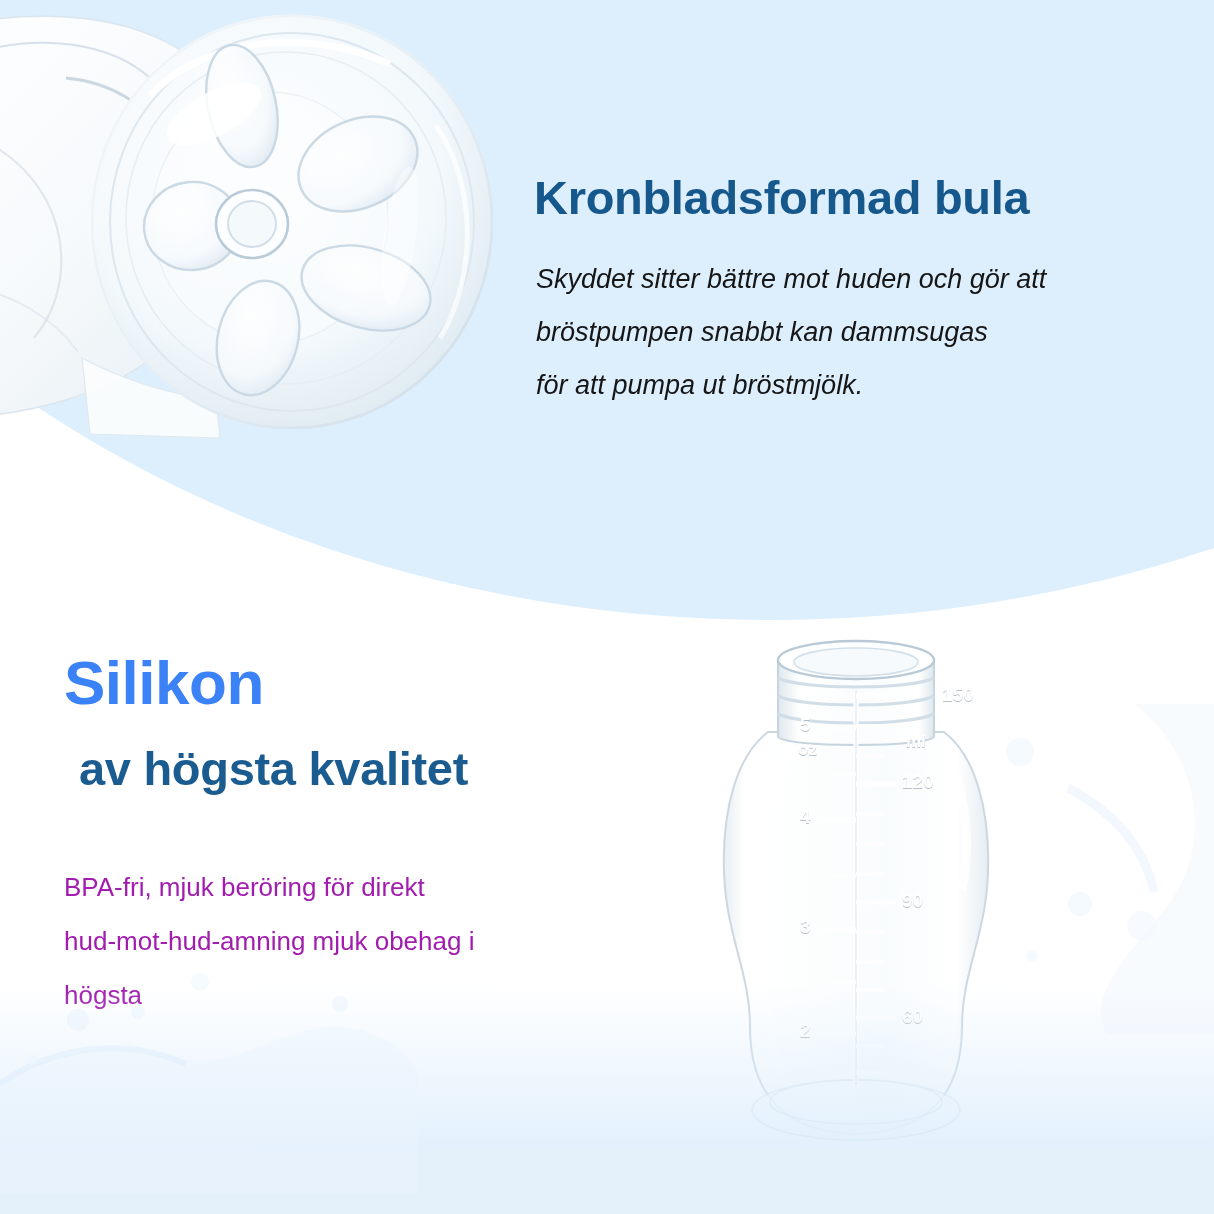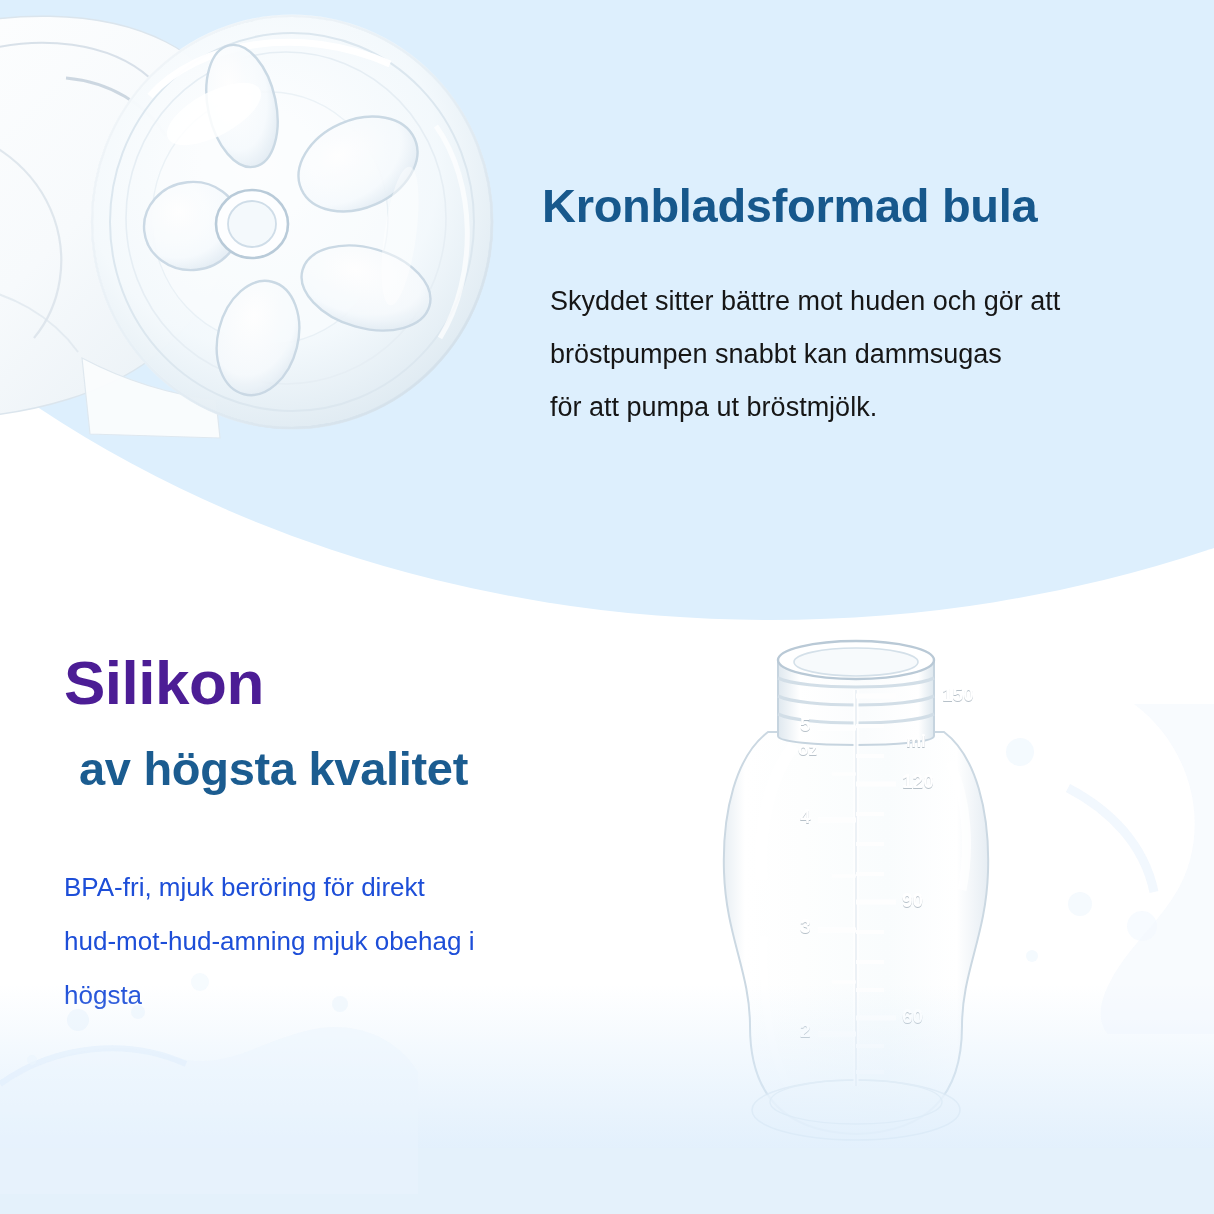--- a/index.html
+++ b/index.html
@@ -67,69 +67,70 @@
   }
 
   
   .top-text {
     position: absolute;
     left: 534px;
     top: 172px;
     width: 640px;
   }
   .h-top {
-    margin: 8px;
+    margin: 0;
     font-size: 47px;
     font-weight: 700;
     line-height: 1.12;
     color: #17588c;
     letter-spacing: -0.3px;
   }
   .top-body {
-    margin: 16px;
+    margin: 2px;
     padding-top: 26px;
+    font-style: italic;
   }
   .top-body .line {
     font-size: 27px;
     color: #161616;
     line-height: 1.0;
     padding: 13px 0;
     white-space: nowrap;
   }
 
   .bottom-text {
     position: absolute;
     left: 64px;
     top: 650px;
     width: 600px;
   }
   .h-silikon {
     margin: 0;
     font-size: 62px;
     font-weight: 700;
     line-height: 1.05;
-    color: #4c1d95;
+    color: #3b82f6;
     letter-spacing: -0.5px;
   }
   .h-sub {
     margin: 15px;
     padding-top: 14px;
     font-size: 47px;
     font-weight: 700;
     line-height: 1.05;
     color: #1b5c90;
     letter-spacing: -0.3px;
   }
   .bottom-body {
     margin: 0;
     padding-top: 52px;
   }
   .bottom-body .line {
     font-size: 26px;
-    color: #1d4ed8;
+    color: #a21caf;
     line-height: 1.0;
     padding: 14px 0;
     white-space: nowrap;
   }
 
   
   .bottle-wrap {
     position: absolute;
     left: 706px;
     top: 636px;

